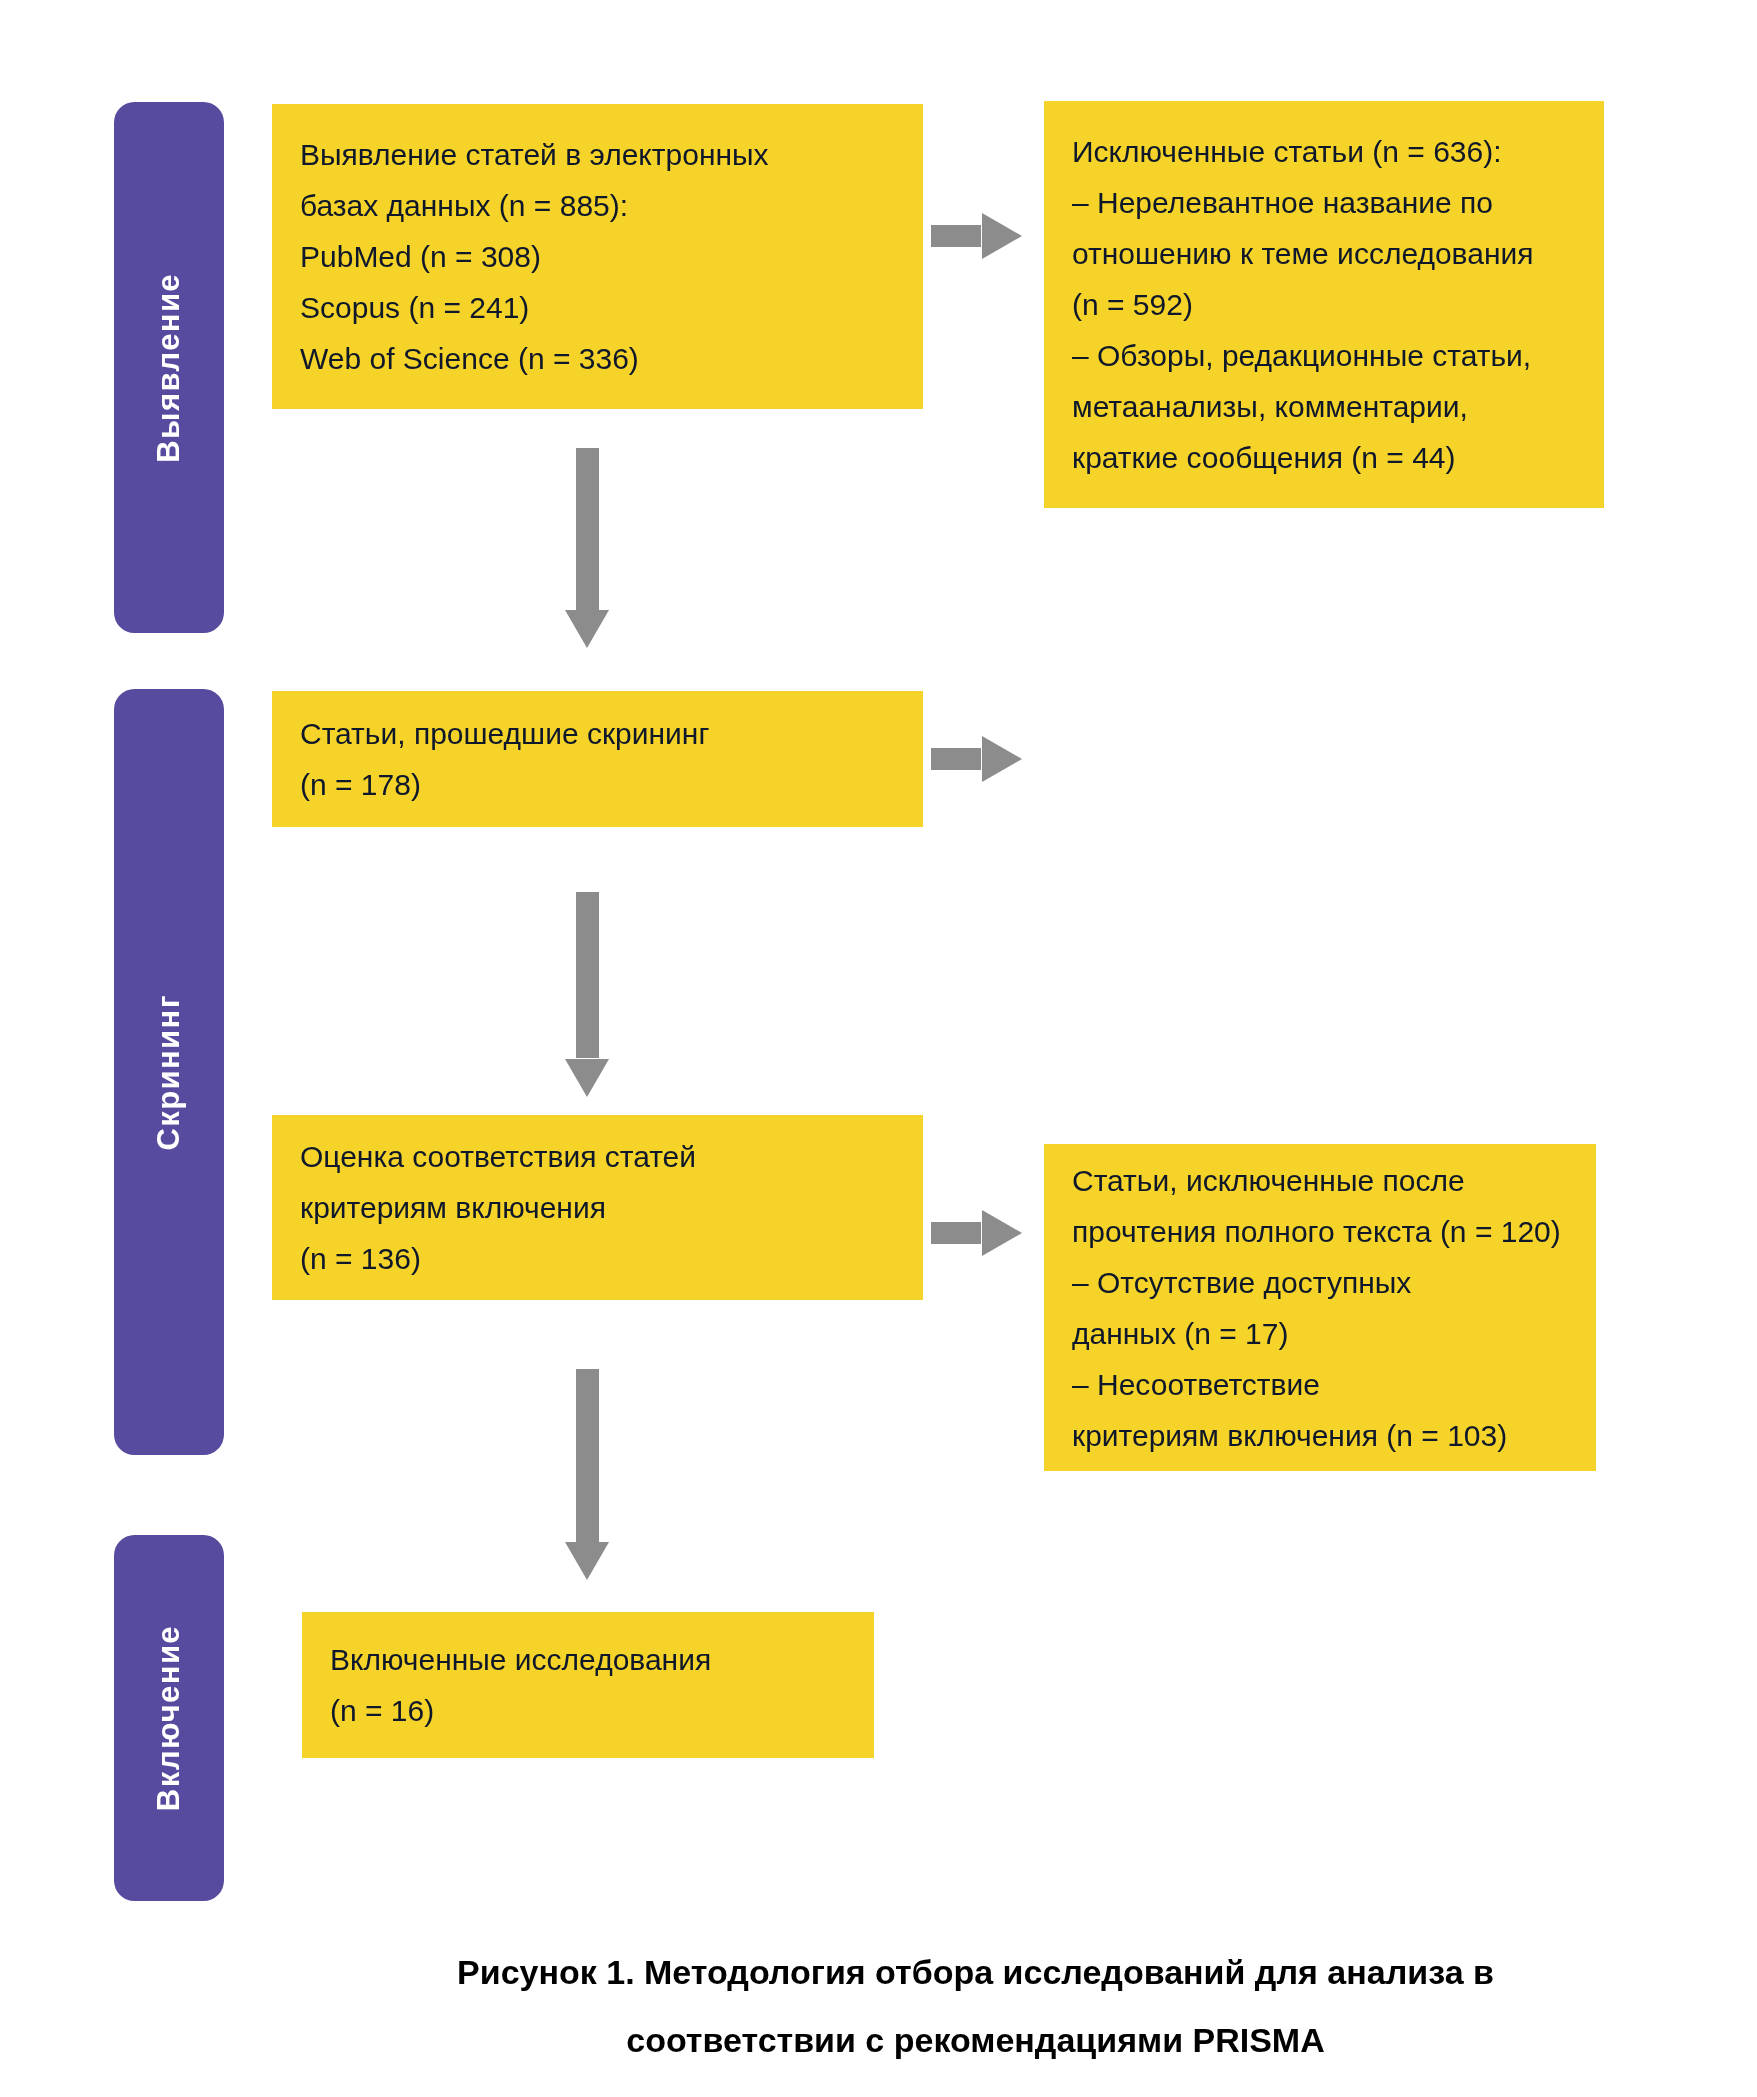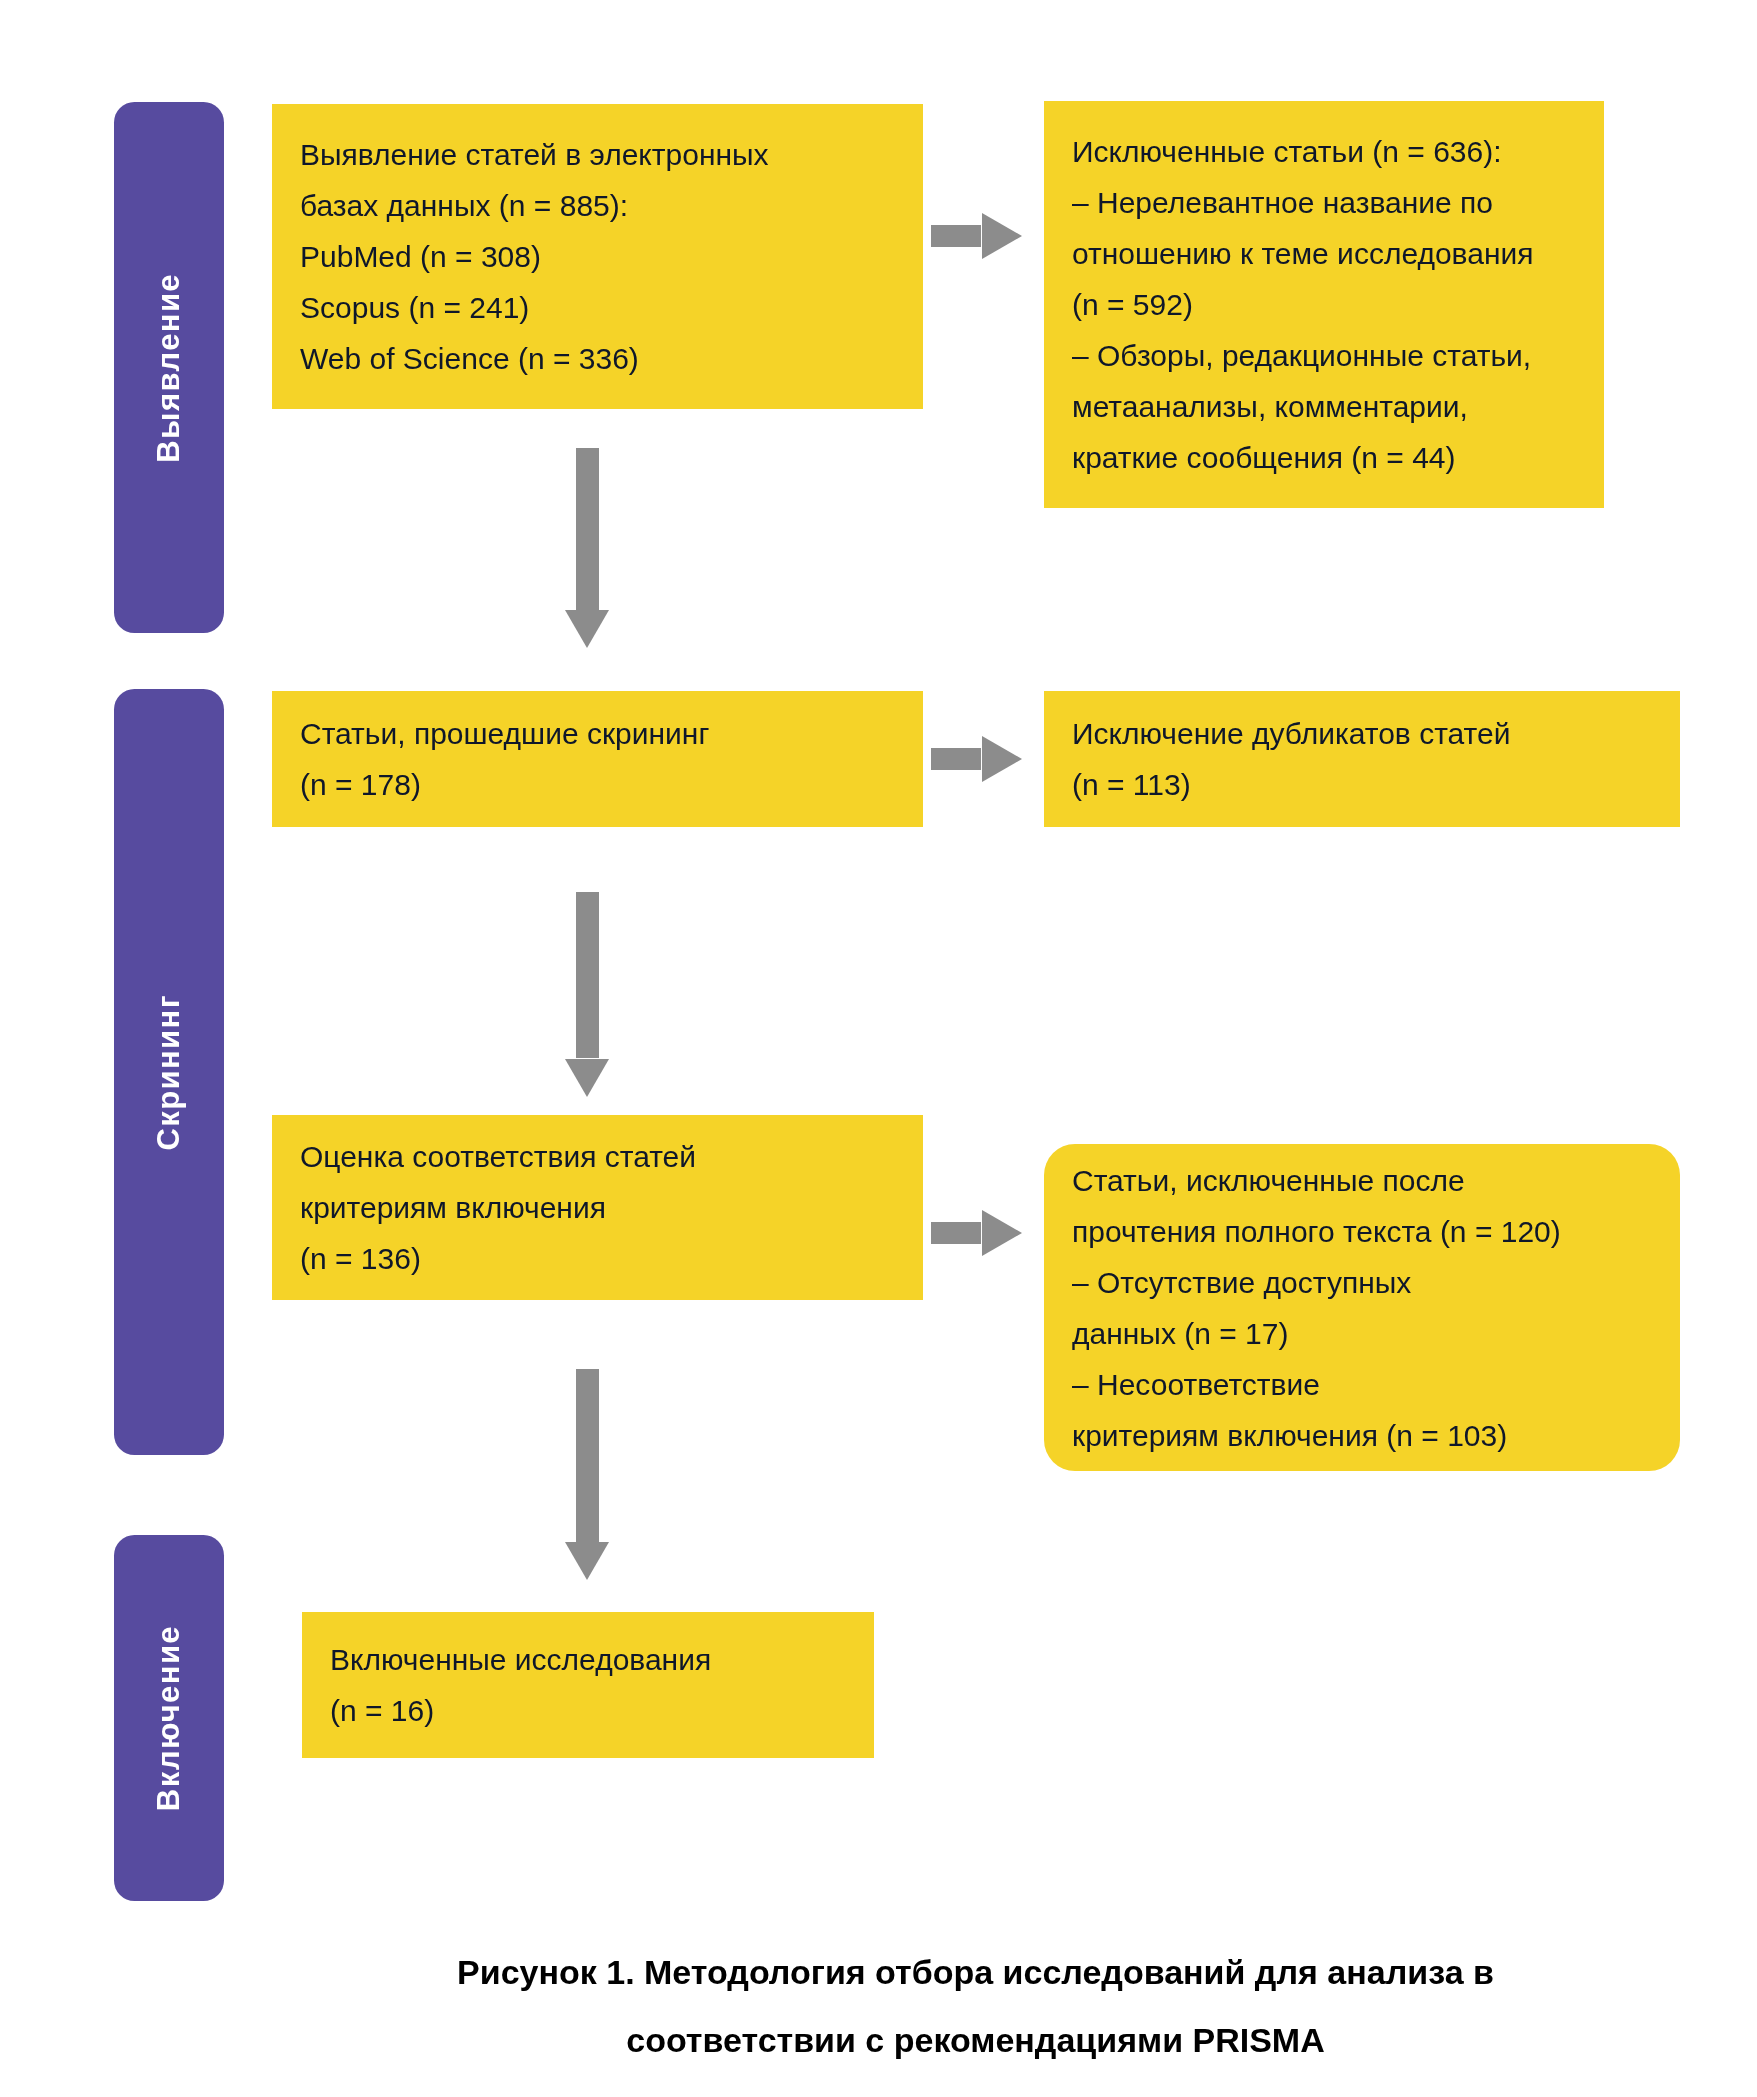--- a/index.html
+++ b/index.html
@@ -56,21 +56,21 @@
     text-align: left;
     white-space: pre-line;
     width: 100%;
     padding-left: 28px;
   }
   .box-identified        { left: 272px;  top: 104px;  width: 651px; height: 305px; }
   .box-excluded-initial  { left: 1044px; top: 101px;  width: 560px; height: 407px; }
   .box-screened          { left: 272px;  top: 691px; width: 651px; height: 136px; }
   .box-duplicates        { left: 1044px; top: 691px; width: 636px; height: 136px; }
   .box-eligibility       { left: 272px;  top: 1115px; width: 651px; height: 185px; }
-  .box-excluded-fulltext { left: 1044px; top: 1144px; width: 636px; height: 327px; border-radius: 31px; }
+  .box-excluded-fulltext { left: 1044px; top: 1144px; width: 552px; height: 327px; }
   .box-included          { left: 289px;  top: 1612px; width: 572px; height: 146px; margin-left: 13px; }
 
   
   .arrow-part { position: absolute; }
   .h-shaft { width: 50px; height: 22px; background: #8C8C8C; }
   .h-head  {
     width: 0; height: 0;
     border-top: 23px solid transparent;
     border-bottom: 23px solid transparent;
     border-left: 40px solid #8C8C8C;
@@ -138,24 +138,20 @@
 отношению к теме исследования
 (n = 592)
 – Обзоры, редакционные статьи,
 метаанализы, комментарии,
 краткие сообщения (n = 44)</div>
   </div>
   <div class="box box-screened">
     <div class="box-text">Статьи, прошедшие скрининг
 (n = 178)</div>
   </div>
-  <div class="box box-duplicates">
-    <div class="box-text">Исключение дубликатов статей
-(n = 113)</div>
-  </div>
   <div class="box box-eligibility">
     <div class="box-text">Оценка соответствия статей
 критериям включения
 (n = 136)</div>
   </div>
   <div class="box box-excluded-fulltext">
     <div class="box-text">Статьи, исключенные после
 прочтения полного текста (n = 120)
 – Отсутствие доступных
 данных (n = 17)

